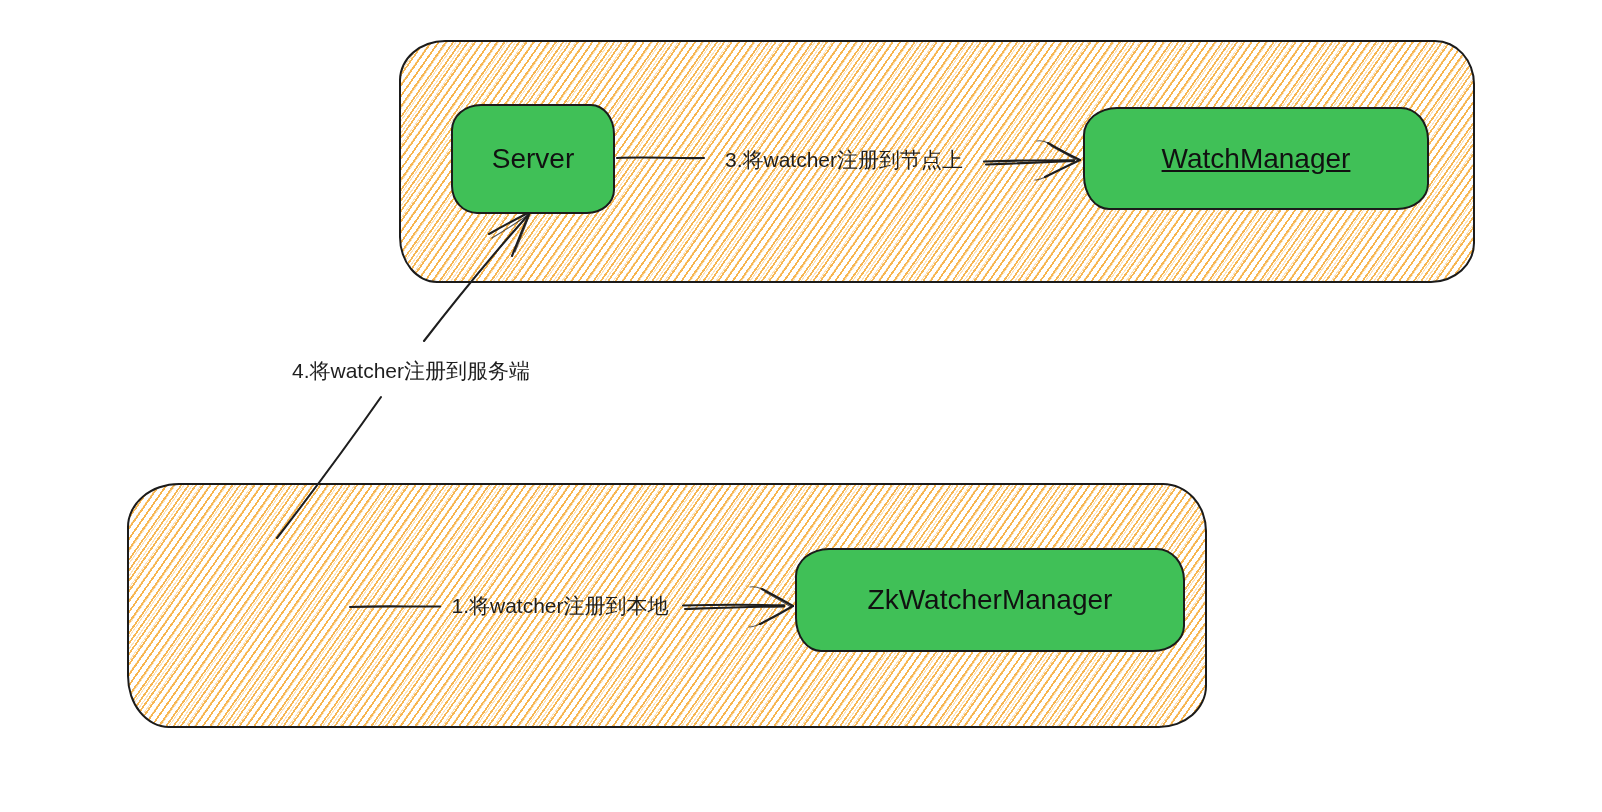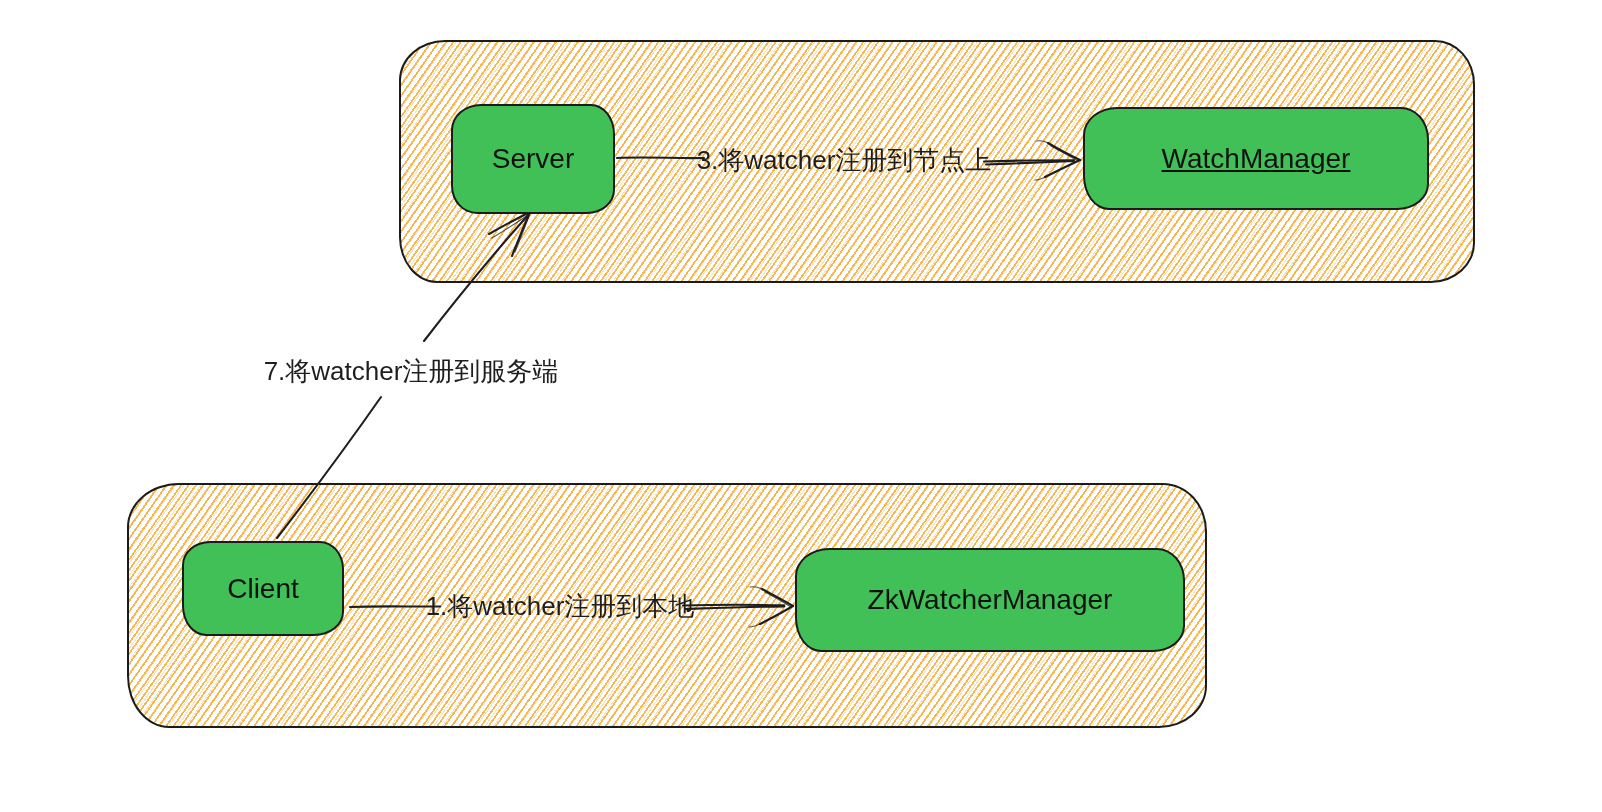--- a/index.html
+++ b/index.html
@@ -73,21 +73,21 @@
     left:182px;top:541px;width:162px;height:95px;
     border-radius:28px 24px 30px 24px / 24px 28px 24px 30px;
   }
   .node-zk-watcher-manager{
     left:795px;top:548px;width:390px;height:104px;
     border-radius:34px 28px 32px 26px / 28px 32px 26px 34px;
   }
   .edge-label{
     position:absolute;
     transform:translate(-50%,-50%);
-    font-size:26px;
+    font-size:21px;
     white-space:nowrap;
     z-index:4;
     color:var(--line);
   }
   .label-register-node{left:844px;top:160px;}
   .label-register-local{left:560px;top:606px;}
   .label-register-server{left:411px;top:371px;}
 </style>
 </head>
 <body style="background: rgb(255, 255, 255);">
@@ -130,24 +130,21 @@
       <path class="edge-echo" d="M515,252 Q523,232 529,216"></path>
     </g>
   </svg>
 
   <div class="node node-server">
     <span>Server</span>
   </div>
   <div class="node node-watch-manager">
     <span>WatchManager</span>
   </div>
-  <div class="node node-client">
-    <span>Client</span>
-  </div>
   <div class="node node-zk-watcher-manager">
     <span>ZkWatcherManager</span>
   </div>
 
   <div class="edge-label label-register-node">3.将watcher注册到节点上</div>
   <div class="edge-label label-register-local">1.将watcher注册到本地</div>
-  <div class="edge-label label-register-server">7.将watcher注册到服务端</div>
+  <div class="edge-label label-register-server">4.将watcher注册到服务端</div>
 
 </div>
 
 </body></html>

